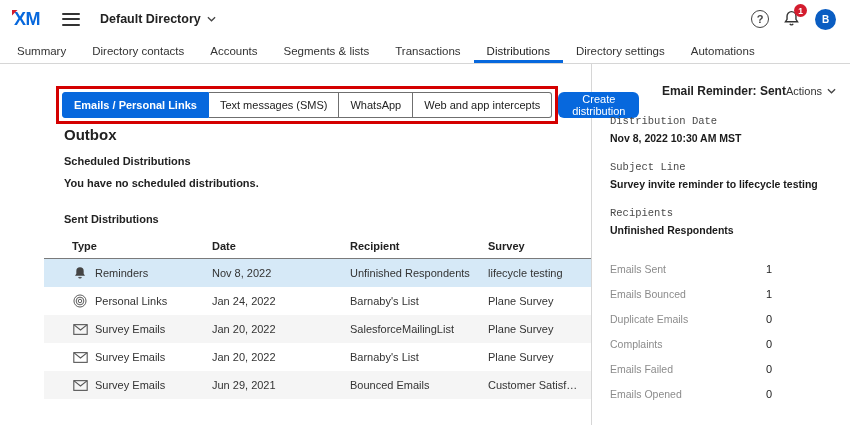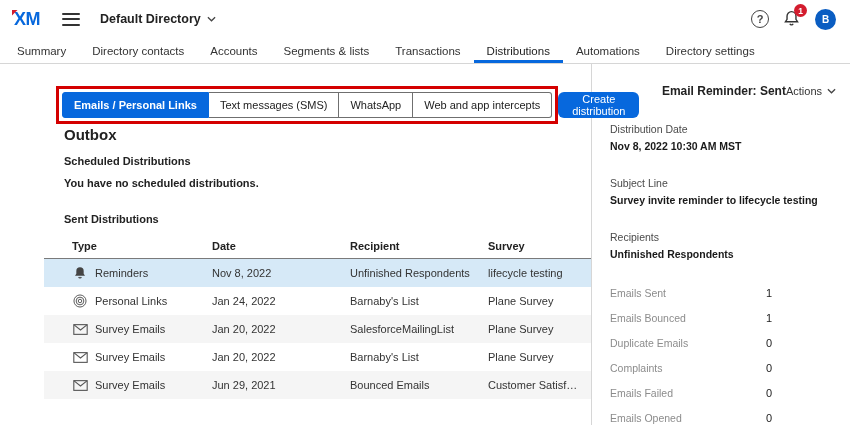--- a/index.html
+++ b/index.html
@@ -60,21 +60,21 @@
   .cell { font-size:11px; color:#333; overflow:hidden; white-space:nowrap; text-overflow:ellipsis; padding-right:8px; }
   .type-cell { display:flex; align-items:center; gap:7px; }
   .trow.selected { background:#d6e9f7; }
   .trow.alt { background:#f5f5f5; }
   .row-icon { display:flex; align-items:center; width:16px; justify-content:center; }
 
   
   .panel-head { display:flex; justify-content:flex-end; align-items:center; }
   .panel-title { font-size:12px; font-weight:600; color:#222; }
   .actions-btn { display:flex; align-items:center; gap:5px; font-size:11px; color:#333; cursor:pointer; background:none; border:none; font-family:inherit; }
-  .field-label { margin-top:25px; font-size:10.5px; color:#4a4a4a; }
+  .field-label { margin-top:17px; font-size:10.5px; color:#4a4a4a;font-family:Liberation Mono, monospace; }
   .field-value { margin-top:5px; font-size:10.5px; font-weight:700; color:#1a1a1a; white-space:nowrap; overflow:hidden; }
   .stats { margin-top:20px; width:162px; }
   .stat-row { display:flex; justify-content:space-between; align-items:center; height:25px; }
   .stat-label { font-size:10.5px; color:#8c8c8c; }
   .stat-value { font-size:11px; color:#222; }
 </style>
 </head>
 <body>
 
 <div class="header">
@@ -107,22 +107,22 @@
   </div>
 </div>
 
 <div class="nav">
   <div class="nav-tab">Summary</div>
   <div class="nav-tab">Directory contacts</div>
   <div class="nav-tab">Accounts</div>
   <div class="nav-tab">Segments &amp; lists</div>
   <div class="nav-tab">Transactions</div>
   <div class="nav-tab active">Distributions</div>
+  <div class="nav-tab">Directory settings</div>
   <div class="nav-tab">Automations</div>
-  <div class="nav-tab">Directory settings</div>
 </div>
 
 <div class="main">
 
   <div class="left">
 
     <div class="toolbar">
       <div class="annotation-box">
         <div class="seg-group">
           <div class="seg-btn active">Emails / Personal Links</div>

